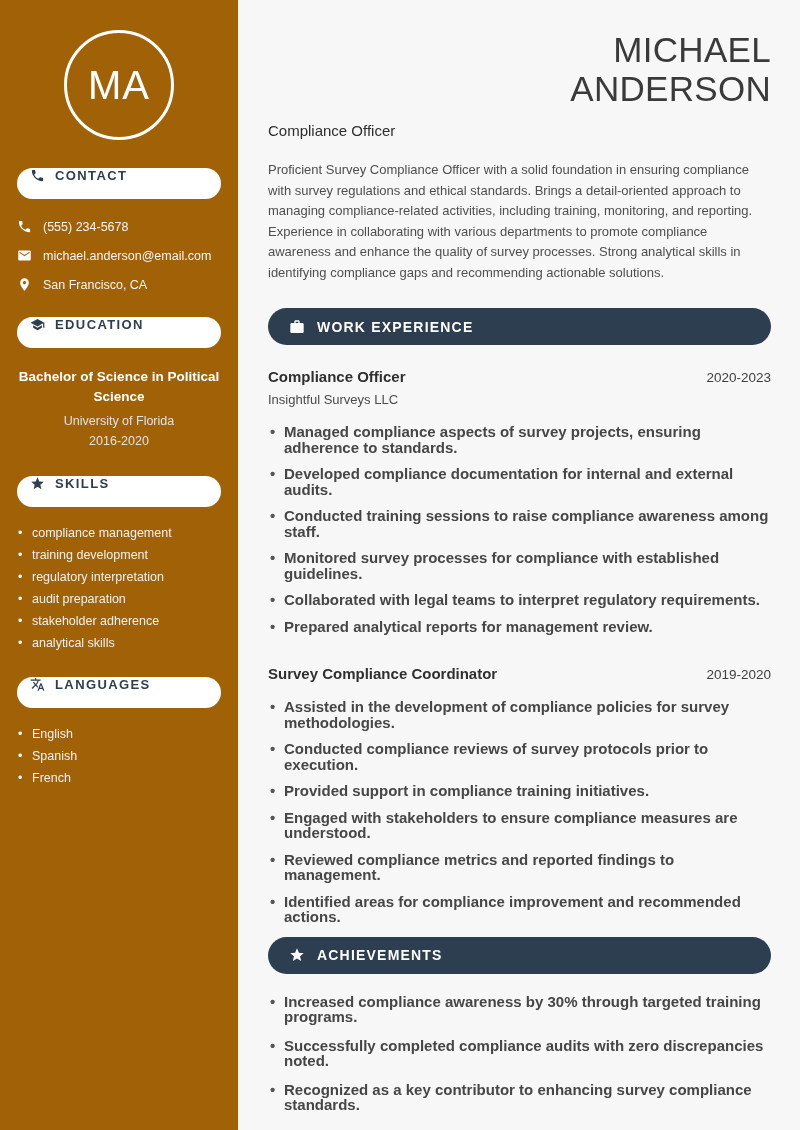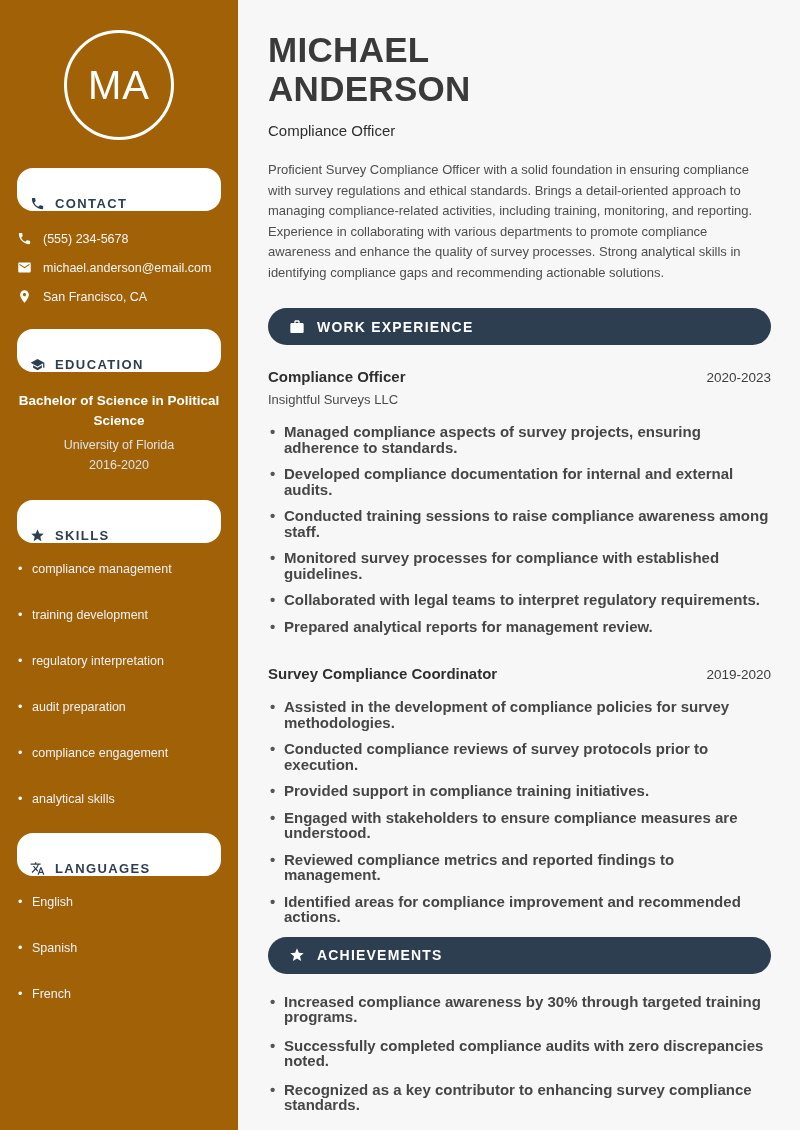--- a/index.html
+++ b/index.html
@@ -21,52 +21,52 @@
   .avatar {
     width: 110px; height: 110px;
     border: 3px solid #ffffff;
     border-radius: 50%;
     margin: 0 auto;
     display: flex; align-items: center; justify-content: center;
     font-size: 40px; font-weight: 500; color: #ffffff; letter-spacing: 1px;
   }
   .side-pill {
     background: #ffffff; color: #2d3e50;
-    height: 43px; border-radius: 16px;
+    height: 31px; border-radius: 16px;
     margin: 0 17px;
-    display: flex; align-items: flex-end; gap: 10px;
+    display: flex; align-items: flex-start; gap: 10px;
     padding: 0 13px;
     font-weight: 700; font-size: 13px; letter-spacing: 1.4px;
   }
   .side-pill svg { width: 15px; height: 15px; fill: #2d3e50; flex: none; }
   .sec-contact { margin-top: 28px; }
   .contact-list { margin: 20px 17px 0; display: flex; flex-direction: column; gap: 14px; }
   .contact-row { display: flex; align-items: center; gap: 11px; font-size: 12.5px; color: #f2f5f8; }
   .contact-row svg { width: 15px; height: 15px; fill: #ffffff; flex: none; }
   .sec-education { margin-top: 25px; }
   .edu-block { margin: 19px 17px 0; text-align: center; }
   .edu-degree { font-weight: 700; font-size: 13.5px; line-height: 20px; color: #ffffff; }
   .edu-school { font-size: 12.5px; color: #dde3e9; margin-top: 5px; line-height: 18px; }
   .edu-years  { font-size: 12.5px; color: #dde3e9; margin-top: 2px; line-height: 18px; }
   .sec-skills { margin-top: 26px; }
   .sec-languages { margin-top: 26px; }
   .side-list { list-style: none; margin: 19px 17px 0; padding: 0;
-    display: flex; flex-direction: column; gap: 31px;
+    display: flex; flex-direction: column; gap: 7px;
     font-size: 12.5px; color: #eef1f5; }
   .side-list li { position: relative; padding-left: 15px; line-height: 15px; }
   .side-list li::before { content: "•"; position: absolute; left: 1px; top: 0; color: #ffffff; }
 
   
   .main {
     flex: 1; height: 1130px;
     background: #f7f7f7;
     padding: 30px 29px 0 30px;
   }
-  .name { margin: 0; font-size: 35px; line-height: 39px; font-weight: 700;
-    color: #3a3a3a; letter-spacing: 0.3px; }
+  .name { margin: 0; font-size: 35px; line-height: 39px; font-weight: 400;
+    color: #3a3a3a; letter-spacing: 0.3px; text-align: right; }
   .name span { display: block; }
   .headline { font-size: 15px; color: #2e2e2e; margin-top: 14px; }
   .summary { font-size: 13px; line-height: 20.5px; color: #4e4e4e; margin-top: 21px; }
   .section-pill {
     margin-top: 25px;
     background: #2d3e50; color: #ffffff;
     height: 37px; border-radius: 19px;
     display: flex; align-items: center; gap: 12px;
     padding: 11px 21px;
     font-size: 14px; font-weight: 700; letter-spacing: 1.2px;
@@ -142,21 +142,21 @@
       <svg viewBox="0 0 24 24">
           <path d="M12 17.27L18.18 21l-1.64-7.03L22 9.24l-7.19-.61L12 2 9.19 8.63 2 9.24l5.46 4.73L5.82 21z"></path>
         </svg>
       <span>SKILLS</span>
     </div>
     <ul class="side-list">
       <li>compliance management</li>
       <li>training development</li>
       <li>regulatory interpretation</li>
       <li>audit preparation</li>
-      <li>compliance engagement</li>
+      <li>stakeholder adherence</li>
       <li>analytical skills</li>
     </ul>
   </div>
 
   <div class="sec-languages">
     <div class="side-pill">
       <svg viewBox="0 0 24 24">
           <path d="M12.87 15.07l-2.54-2.51.03-.03c1.74-1.94 2.98-4.17 3.71-6.53H17V4h-7V2H8v2H1v1.99h11.17C11.5 7.92 10.44 9.75 9 11.35 8.07 10.32 7.3 9.19 6.69 8h-2c.73 1.63 1.73 3.17 2.98 4.56l-5.09 5.02L4 19l5-5 3.11 3.11.76-2.04zM18.5 10h-2L12 22h2l1.12-3h4.75L21 22h2l-4.5-12zm-2.62 7l1.62-4.33L19.12 17h-3.24z"></path>
         </svg>
       <span>LANGUAGES</span>

